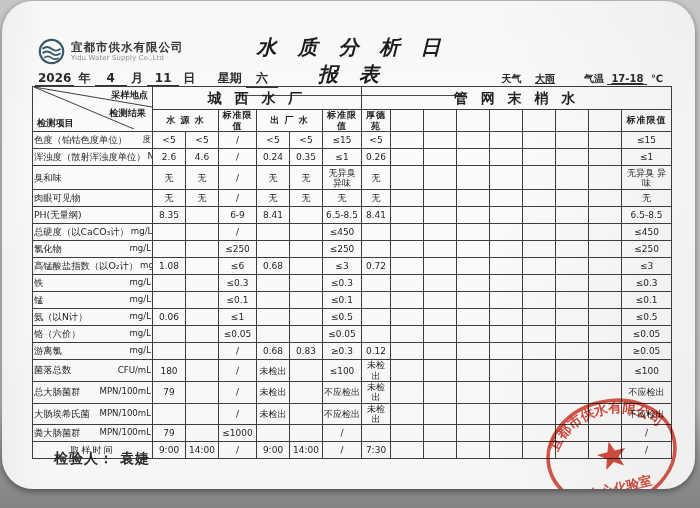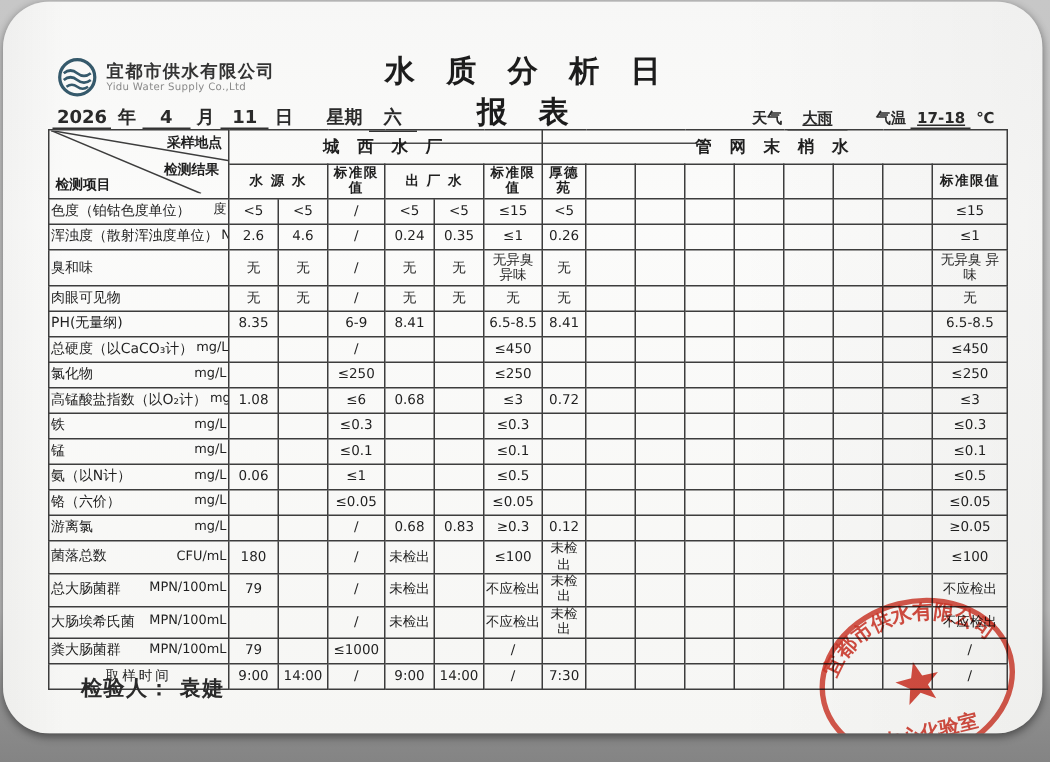--- a/index.html
+++ b/index.html
@@ -18,38 +18,38 @@
     border-radius:31px;
   }
   
   .logo-wrap{position:absolute;left:36px;top:37px;display:flex;align-items:center;gap:6px;}
   .logo-circle{width:27px;height:27px;}
   .co-cn{font-size:11.5px;font-weight:bold;color:#333;letter-spacing:1px;line-height:1.1;}
   .co-en{font-size:6.8px;color:#8a8a8a;letter-spacing:0.2px;}
   .doc-title{
     position:absolute;left:238px;top:33px;width:224px;text-align:center;
     font-size:20px;font-weight:bold;letter-spacing:7px;color:#1c1c1c;
-    padding-bottom:7px;border-bottom:1.6px solid #4a4a4a;
+    padding-bottom:7px;border-bottom:1.6px solid #4a4a4a;font-style:italic;
   }
   .date-line{position:absolute;left:33px;top:69px;font-size:12px;color:#2a2a2a;font-weight:bold;}
   .date-line .uv{display:inline-block;min-width:26px;text-align:center;border-bottom:1px solid #333;padding:0 3px;font-weight:bold;}
   .date-line .sp{display:inline-block;width:14px;}
   .weather-line{position:absolute;right:32px;top:71px;font-size:10px;color:#2a2a2a;font-weight:bold;}
   .weather-line .uv{display:inline-block;min-width:34px;text-align:center;border-bottom:1px solid #333;padding:0 3px;text-decoration:underline;}
   
   table.report{
     position:absolute;left:30px;top:85px;border-collapse:collapse;table-layout:fixed;
     width:639px;font-size:9px;color:#1f1f1f;
   }
   table.report th,table.report td{
     border:1px solid #3d3d3d;padding:0 1px;text-align:center;vertical-align:middle;
     line-height:1.15;overflow:hidden;
   }
   table.report thead th{font-weight:bold;margin-top:28px;}
-  .group-h{font-size:11px;letter-spacing:4px;height:21px;}
+  .group-h{font-size:14px;letter-spacing:4px;height:21px;}
   .sub-h{font-size:9px;height:21px;letter-spacing:1px;}
   .corner-cell{padding:0;height:44px;}
   td.name-cell{text-align:left;padding:0 4px;}
   .name-flex{display:flex;justify-content:space-between;align-items:center;gap:2px;}
   .name-flex .nm{white-space:nowrap;font-size:9.3px;}
   .name-flex .un{white-space:nowrap;font-size:8.6px;}
   tr.data-row{height:17px;}
   tr.tall-row{height:24px;padding-left:48px;}
   td.center-label{text-align:center;font-weight:normal;letter-spacing:2px;margin-left:46px;}
   

